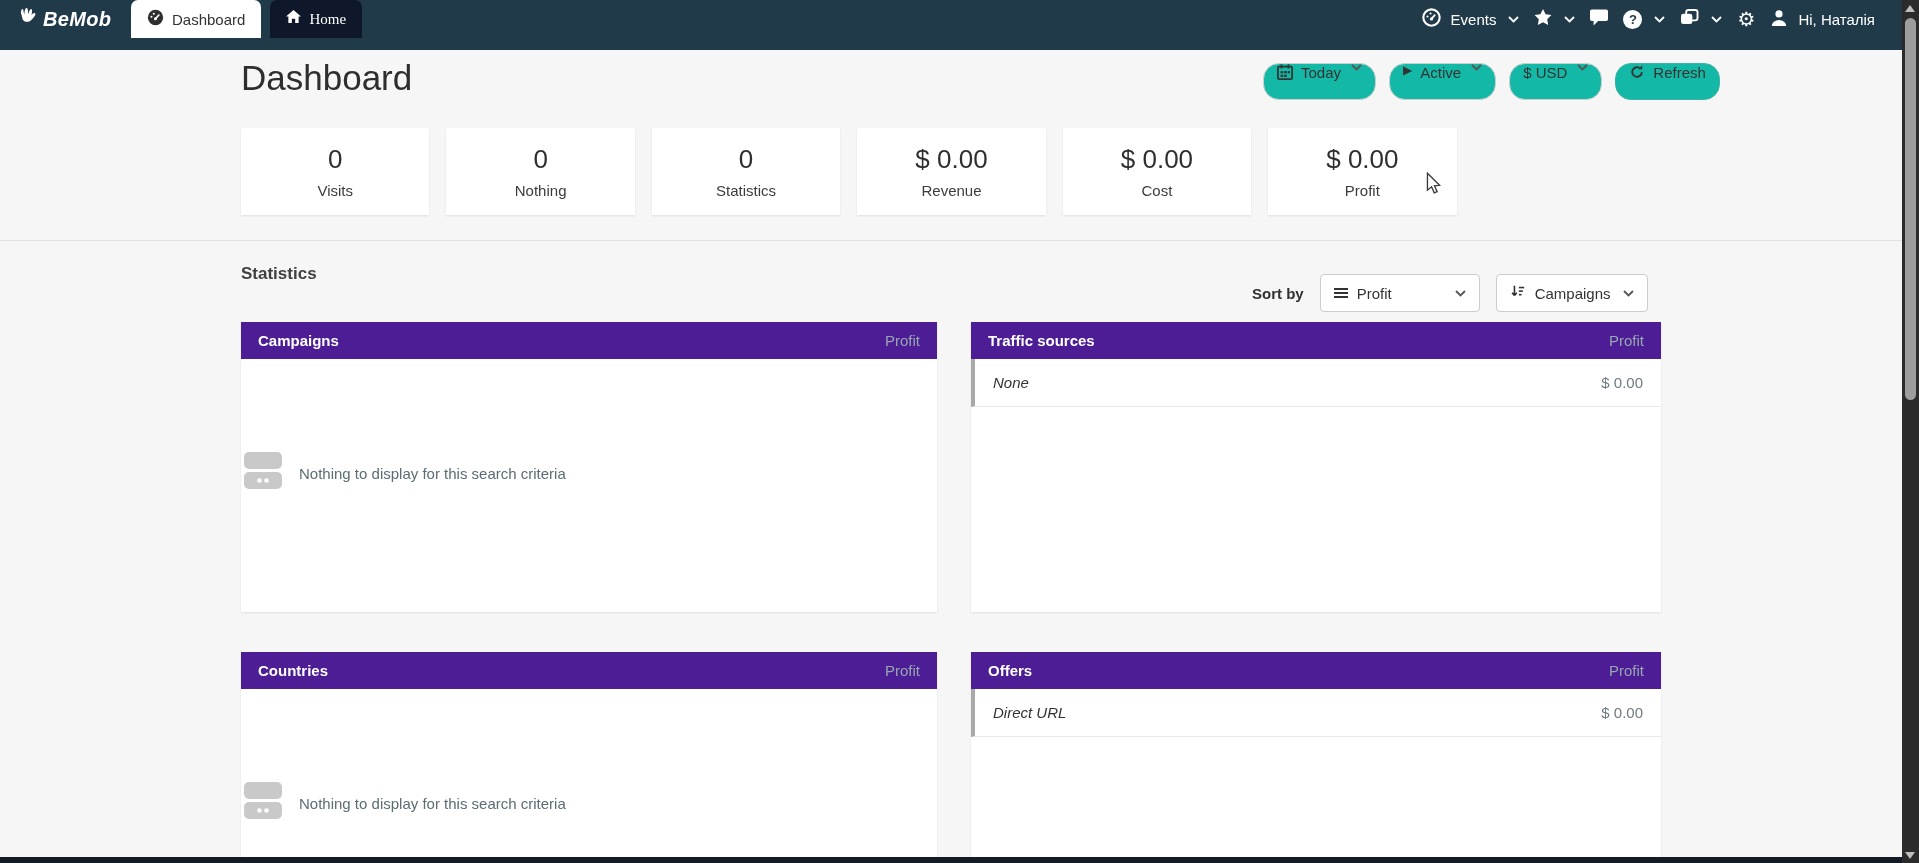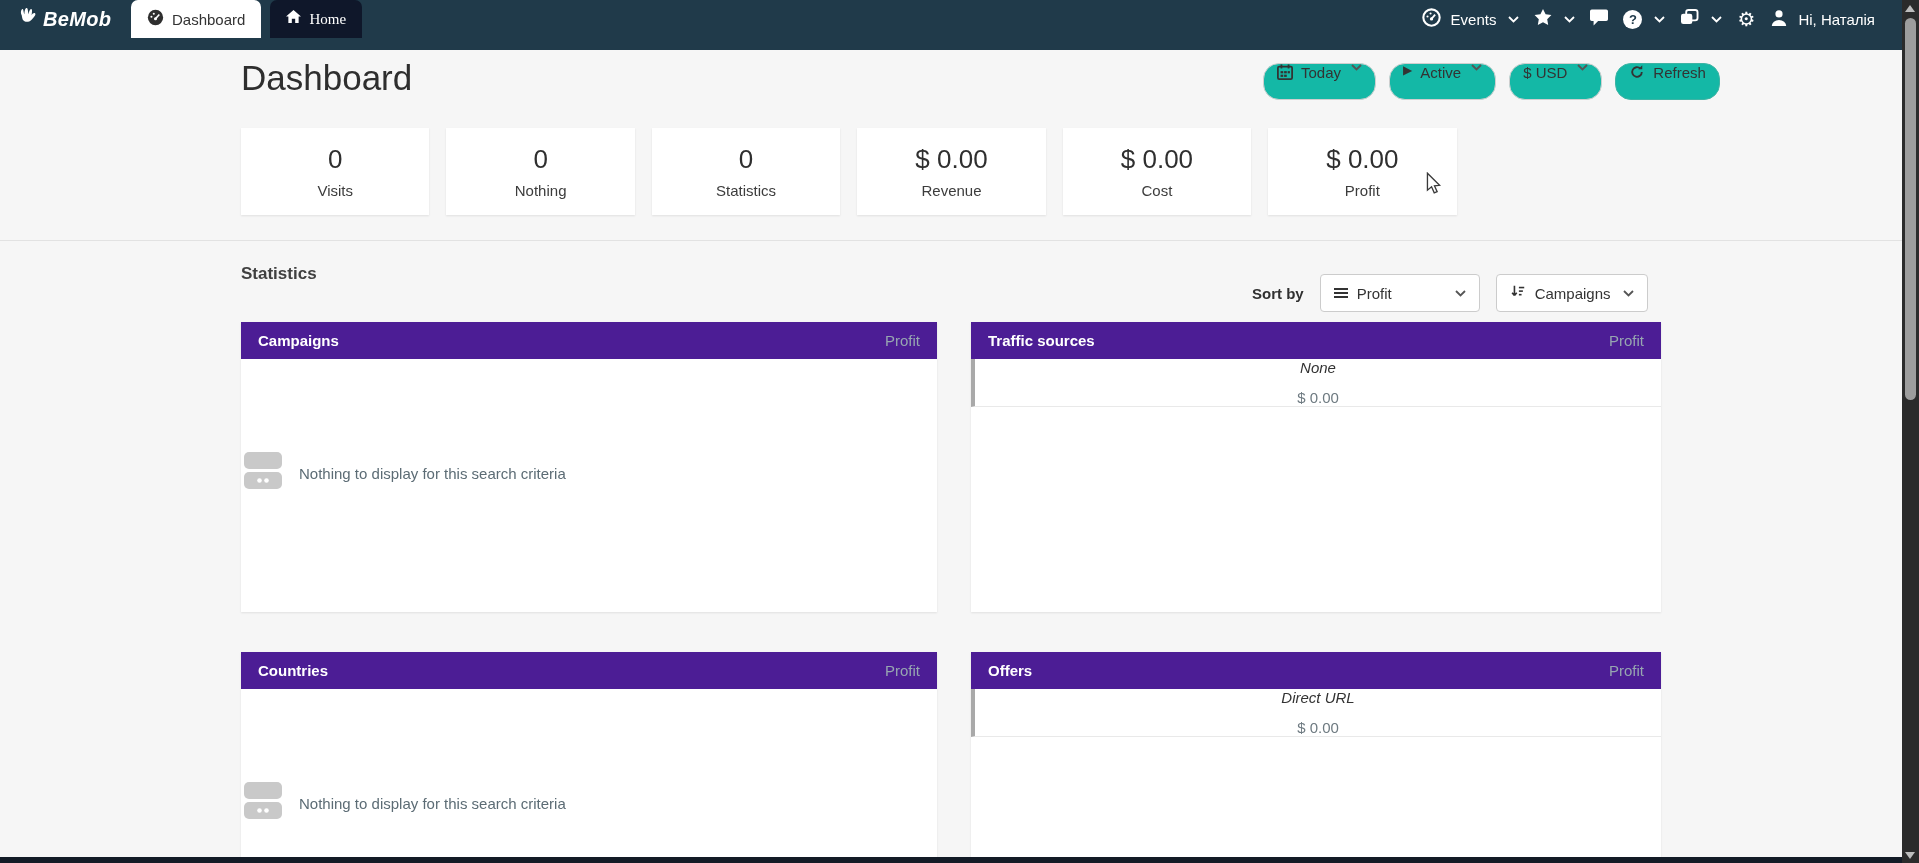--- a/index.html
+++ b/index.html
@@ -105,21 +105,21 @@
   .panel-offers    { left:971px; top:652px; width:690px; height:211px; }
   .panel-header {
     height:37px; background:#4c1d95;
     display:flex; align-items:center; justify-content:space-between; padding:0 17px;
   }
   .panel-title  { color:#fff; font-weight:bold; font-size:15px; }
   .panel-metric { color:#97a6b1; font-size:15px; }
 
   .data-row {
     height:48px; display:flex; align-items:center; justify-content:space-between;
-    padding:0 18px; border-left:4px solid #a9a9a9; border-bottom:1px solid #e9e9e9;flex-direction:column;
+    padding:0 18px; border-left:4px solid #a9a9a9; border-bottom:1px solid #e9e9e9;
   }
   .row-name  { font-style:italic; font-size:15px; color:#333; }
   .row-value { font-size:15px; color:#6e7a81; }
 
   .empty-state { display:flex; align-items:center; padding-top:92px; gap:14px; }
   .empty-text  { font-size:15px; color:#5c6c75; }
 
   
   .scrollbar { position:absolute; right:0; top:0; width:17px; height:863px; background:#2b2b2b; }
   .sb-up {

